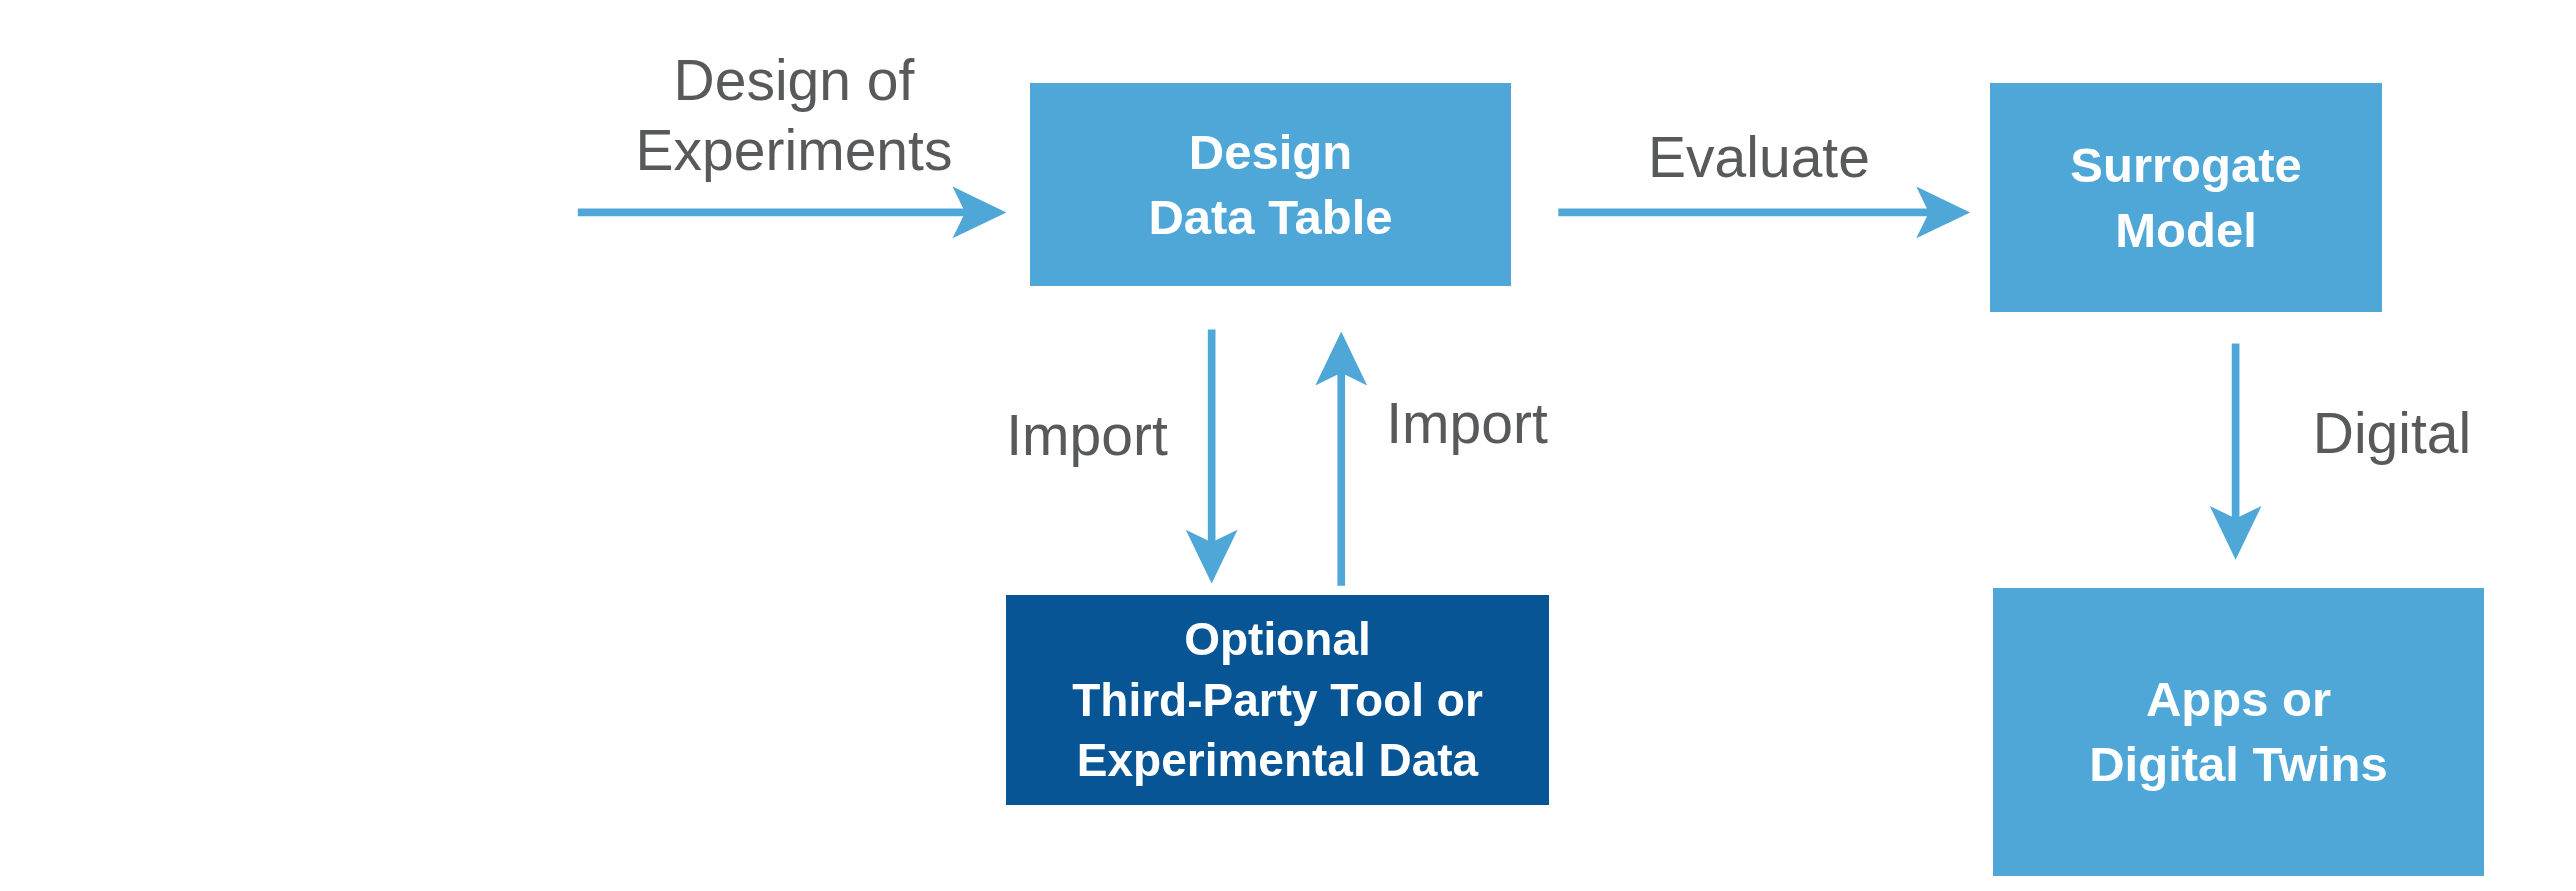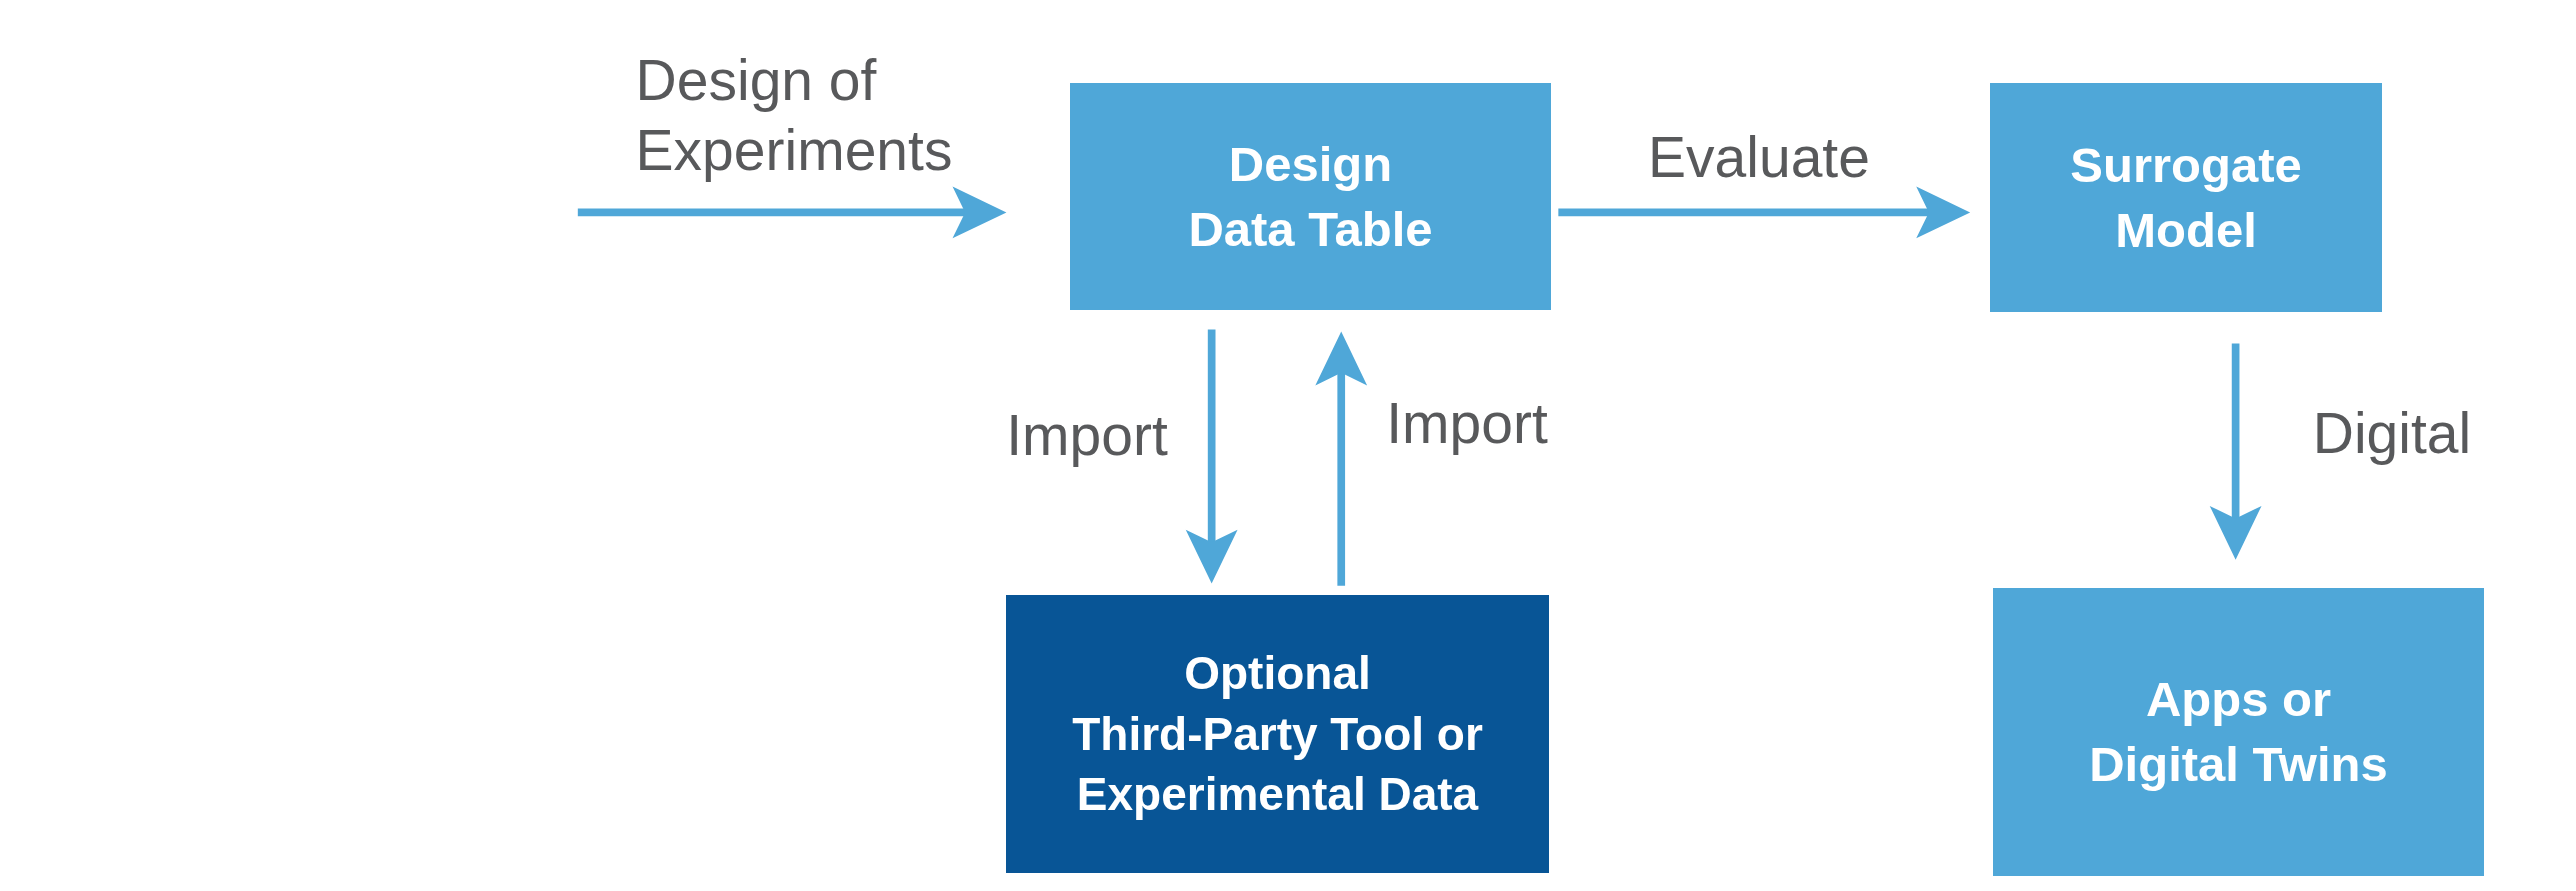--- a/index.html
+++ b/index.html
@@ -25,20 +25,21 @@
     white-space: pre-line;
   }
   .node.dark { background: var(--node-dark, #085596); font-size: 46px; }
   .edge-label {
     position: absolute;
     transform: translate(-50%, -50%);
     color: var(--label-color, #58595B);
     font-size: 57px;
     font-weight: 400;
     line-height: 1.22;
+    text-align: center;
     white-space: pre-line;
   }
   svg.arrows { position: absolute; left: 0; top: 0; width: 2576px; height: 892px; }
   svg.arrows line { stroke: var(--arrow-color, #4FA7D8); stroke-width: 11; }
   svg.arrows polygon { fill: var(--arrow-color, #4FA7D8); }
 </style>
 </head>
 <body>
 
 <div class="canvas">
@@ -65,27 +66,27 @@
       <polygon points="1878,550 1915,473 1952,550 1915,532"></polygon>
     </g>
 
     <g>
       <line x1="3192" y1="490" x2="3192" y2="742"></line>
       <polygon points="3155,722 3192,799 3229,722 3192,740"></polygon>
     </g>
   </svg>
 
 
-  <div class="node" style="left:1030px; top:83px; width:481px; height:227px;margin-left:40px;">Design
+  <div class="node" style="left:1030px; top:83px; width:481px; height:203px;">Design
 Data Table</div>
 
   <div class="node" style="left:1990px; top:83px; width:392px; height:229px;">Surrogate
 Model</div>
 
-  <div class="node dark" style="left:1006px; top:595px; width:543px; height:278px;">Optional
+  <div class="node dark" style="left:1006px; top:595px; width:543px; height:210px;">Optional
 Third-Party Tool or
 Experimental Data</div>
 
   <div class="node" style="left:1993px; top:588px; width:491px; height:288px;">Apps or
 Digital Twins</div>
 
   <div class="edge-label" style="left:794px; top:116px;">Design of
 Experiments</div>
 
   <div class="edge-label" style="left:1759px; top:158px;">Evaluate</div>

